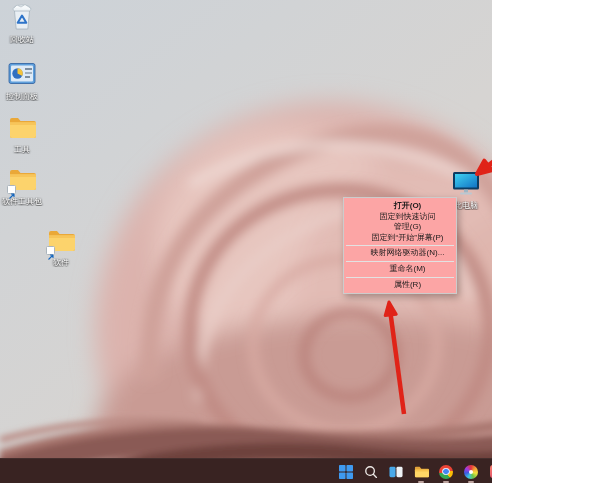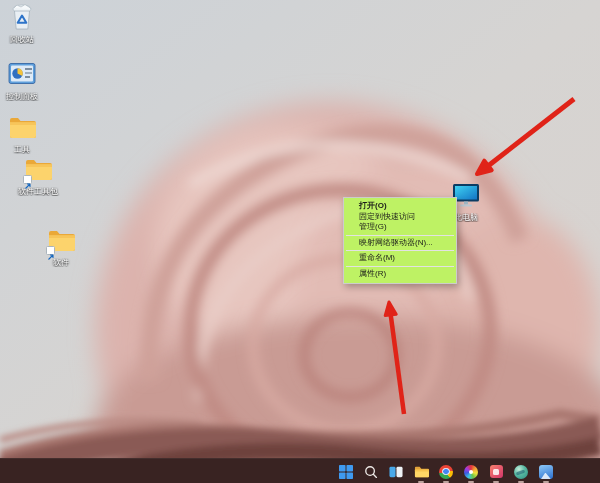--- a/index.html
+++ b/index.html
@@ -1,52 +1,53 @@
 <!DOCTYPE html>
 <html><head>
 <meta charset="utf-8">
 <style>
   * { box-sizing: border-box; margin: 0; padding: 0; }
   html,body { width:600px; height:483px; overflow:hidden; }
   .screen {
-    position: relative; width: 600px; height: 483px; overflow: hidden;
+    position: relative; width: 492px; height: 483px; overflow: hidden;
     font-family: "Liberation Sans", "DejaVu Sans", sans-serif;
     background:#d3d3d1;
     text-decoration:underline;
   }
   .wallpaper { position:absolute; inset:0; }
 
   
   .desk-icon {
     position:absolute; left:0; width:44px; text-align:center; cursor:default;
   }
   .desk-icon .glyph { width:30px; height:30px; margin:0 auto; position:relative; }
   .desk-icon .lbl {
     display:block; font-size:8px; line-height:9px; color:#fff; margin-top:3px;
     text-shadow:0 1px 2px rgba(0,0,0,.85), 0 0 2px rgba(0,0,0,.6);
     white-space:nowrap; overflow:hidden;
   }
   #icon-recycle { top:2px; }
   #icon-cp      { top:59px; }
   #icon-f1      { top:112px; }
-  #icon-f2      { top:154px;margin-left:16px; }
+  #icon-f2      { top:164px; }
   #icon-f3      { top:225px;margin-left:39px; }
-  #icon-thispc  { top:180px; left:444px; width:44px; }
+  #icon-thispc  { top:168px; left:444px; width:44px; }
 
   .shortcut-badge {
     position:absolute; left:0; bottom:0; width:9px; height:9px; background:#fff;
     border:0.5px solid #aab4bc; border-radius:1.5px;
   }
 
   
   .context-menu {
     position:absolute; left:343px; top:197px; width:114px; z-index:5;
-    background:#bef264; border:1px solid #cccccc;
+    background:#fca5a5; border:1px solid #cccccc;
     box-shadow:2px 3px 7px rgba(0,0,0,.28);
     padding:3px 0;
+    text-align:center;
   }
   .menu-item {
     height:10.6px; line-height:10.6px; font-size:8px; color:#1a1a1a;
     padding-left:15px; white-space:nowrap; cursor:default;
   }
   .menu-item.default { font-weight:bold; }
   .menu-sep { height:1px; background:#e2e2e2; margin:2px 2px; }
 
   
   .arrows { position:absolute; inset:0; z-index:10; pointer-events:none; }
@@ -222,20 +223,21 @@
         <rect x="9" y="24.5" width="12" height="2" rx="1" fill="#b9c8d2"></rect>
       </svg>
     </div>
     <span class="lbl">此电脑</span>
   </div>
 
   <div class="context-menu">
     <div class="menu-item default">打开(O)</div>
     <div class="menu-item">固定到快速访问</div>
     <div class="menu-item">管理(G)</div>
+    <div class="menu-item">固定到“开始”屏幕(P)</div>
     <div class="menu-sep"></div>
     <div class="menu-item">映射网络驱动器(N)...</div>
     <div class="menu-sep"></div>
     <div class="menu-item">重命名(M)</div>
     <div class="menu-sep"></div>
     <div class="menu-item">属性(R)</div>
   </div>
 
   <svg class="arrows" width="600" height="483" viewBox="0 0 600 483">
     <g fill="#e02318" stroke="#e02318">

